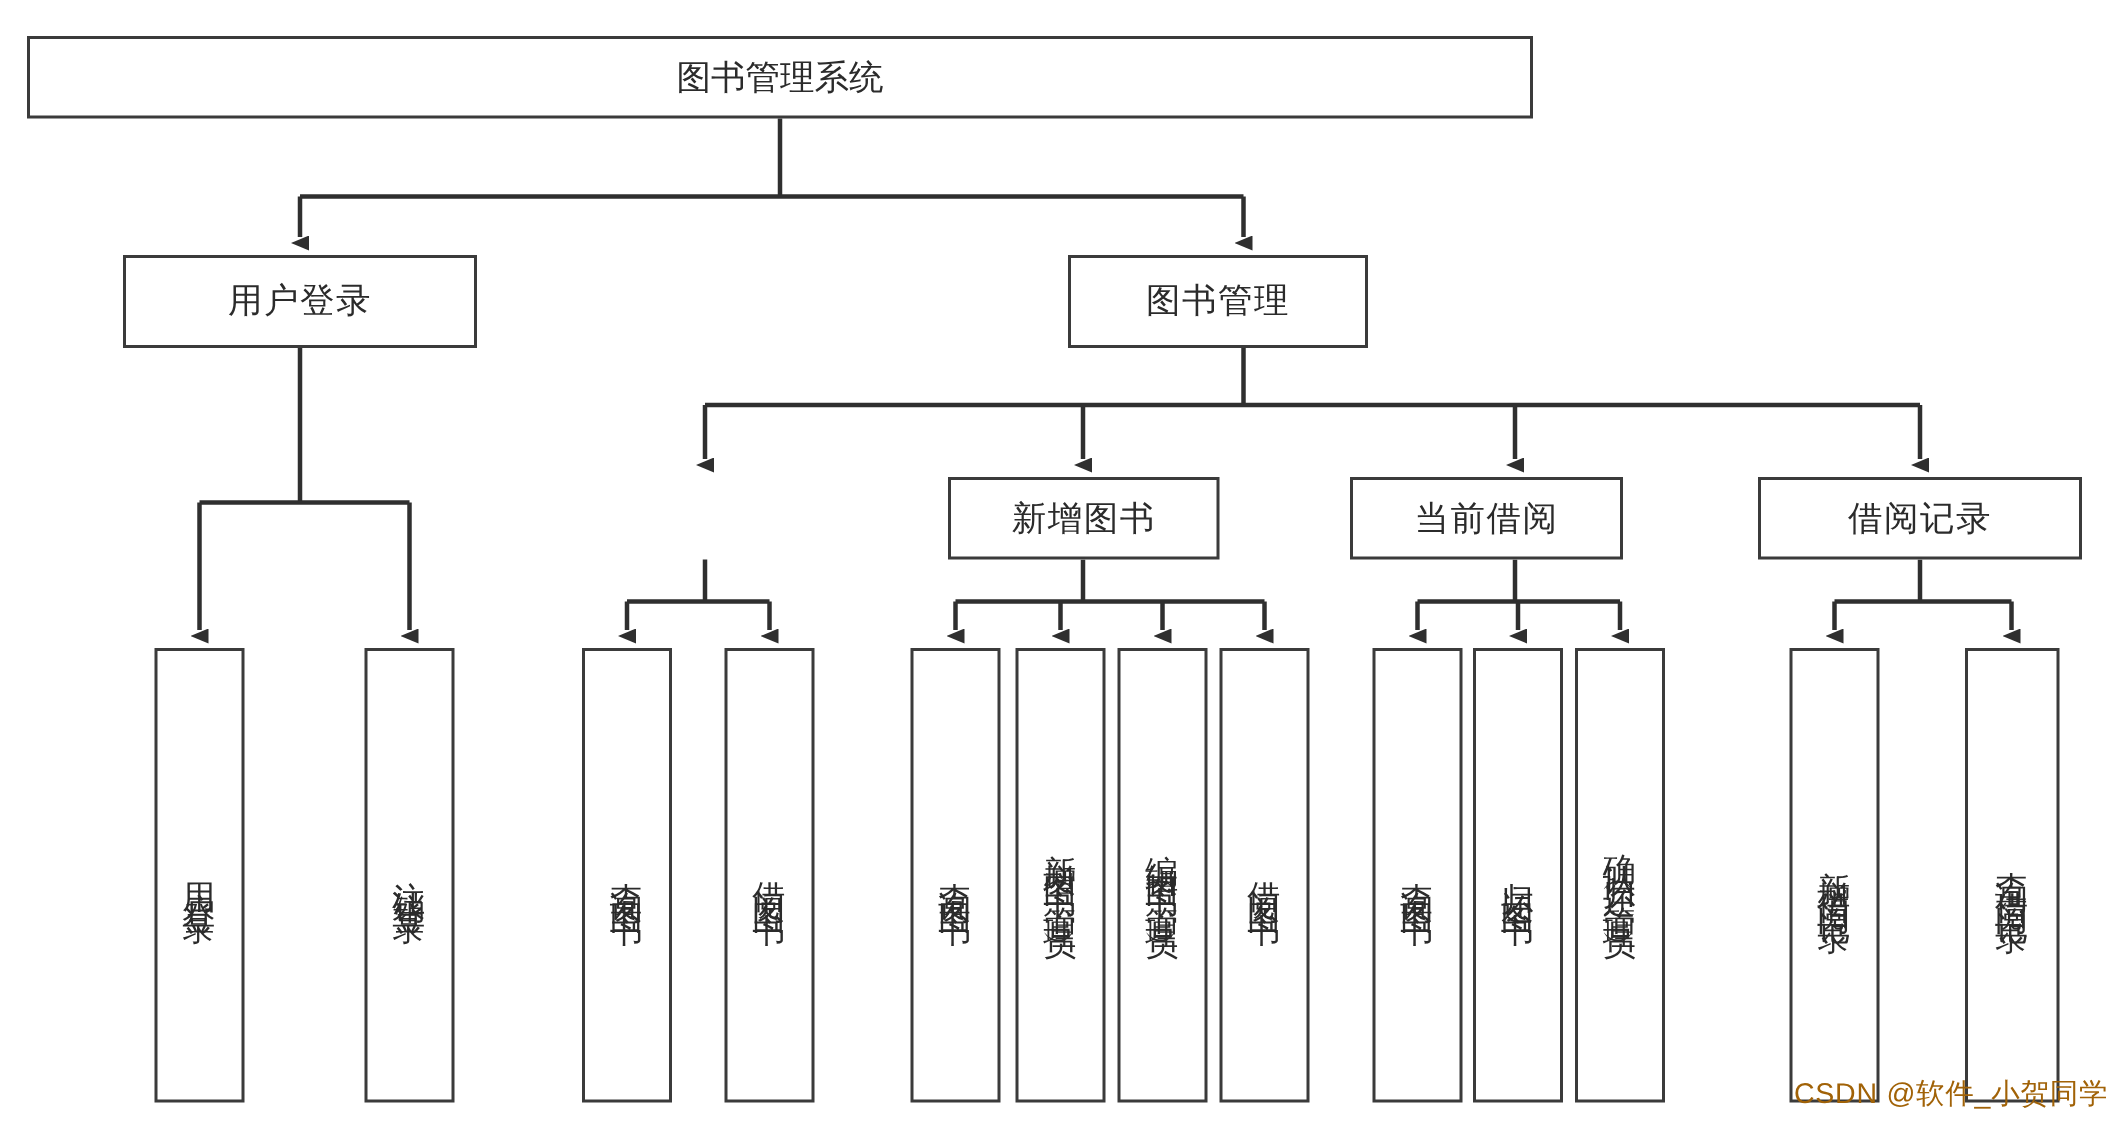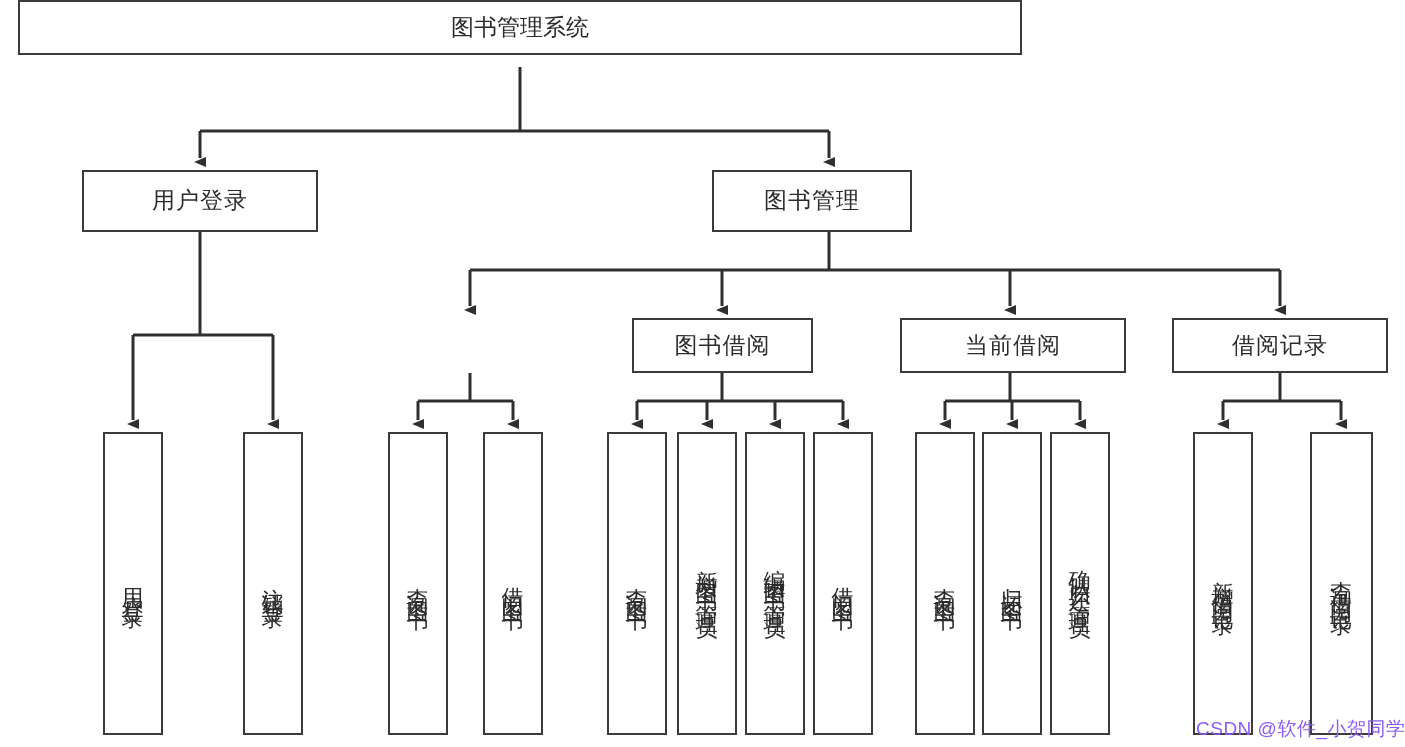--- a/index.html
+++ b/index.html
@@ -51,21 +51,21 @@
   .leaf-text {
     writing-mode: vertical-rl;
     text-orientation: upright;
     letter-spacing: 7px;
     line-height: 1.05;
     white-space: nowrap;
     color: #2b2b2b;
   }
   .watermark {
     position: absolute;
-    color: #8b5cf6;
+    color: #a16207;
     font-size: 19px;
     letter-spacing: 0.5px;
     white-space: nowrap;
     pointer-events: none;
   }
 </style>
 </head>
 <body>
 
 <div id="canvas">
@@ -116,35 +116,35 @@
       <path d="M1012,401 L1012,420" marker-end="url(#arrow)"></path>
       <path d="M1080,401 L1080,420" marker-end="url(#arrow)"></path>
 
       <path d="M1280,373 L1280,401"></path>
       <path d="M1223,401 L1341,401"></path>
       <path d="M1223,401 L1223,420" marker-end="url(#arrow)"></path>
       <path d="M1341,401 L1341,420" marker-end="url(#arrow)"></path>
     </g>
   </svg>
 
-  <div class="node root" style="left:18px; top:0; width:1004px; height:55px;">
+  <div class="node root" style="left:18px; top:24px; width:1004px; height:55px;">
     <span>图书管理系统</span>
   </div>
 
   <div class="node h" style="left:82px; top:170px; width:236px; height:62px;">
     <span>用户登录</span>
   </div>
   <div class="node h" style="left:712px; top:170px; width:200px; height:62px;">
     <span>图书管理</span>
   </div>
 
   <div class="node h" style="left:632px; top:318px; width:181px; height:55px;">
-    <span>图书借阅</span>
+    <span>新增图书</span>
   </div>
-  <div class="node h" style="left:900px; top:318px; width:226px; height:55px;">
+  <div class="node h" style="left:900px; top:318px; width:182px; height:55px;">
     <span>当前借阅</span>
   </div>
   <div class="node h" style="left:1172px; top:318px; width:216px; height:55px;">
     <span>借阅记录</span>
   </div>
 
   <div class="node leaf" style="left:103px; top:432px; width:60px; height:303px;">
     <span class="leaf-text">用户登录</span>
   </div>
   <div class="node leaf" style="left:243px; top:432px; width:60px; height:303px;">

